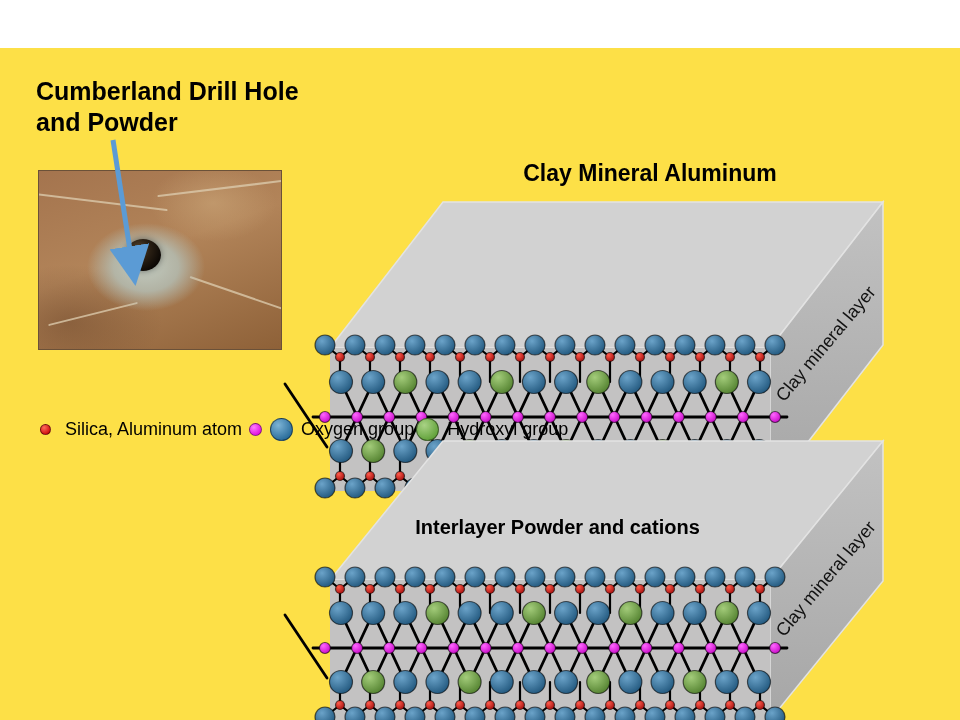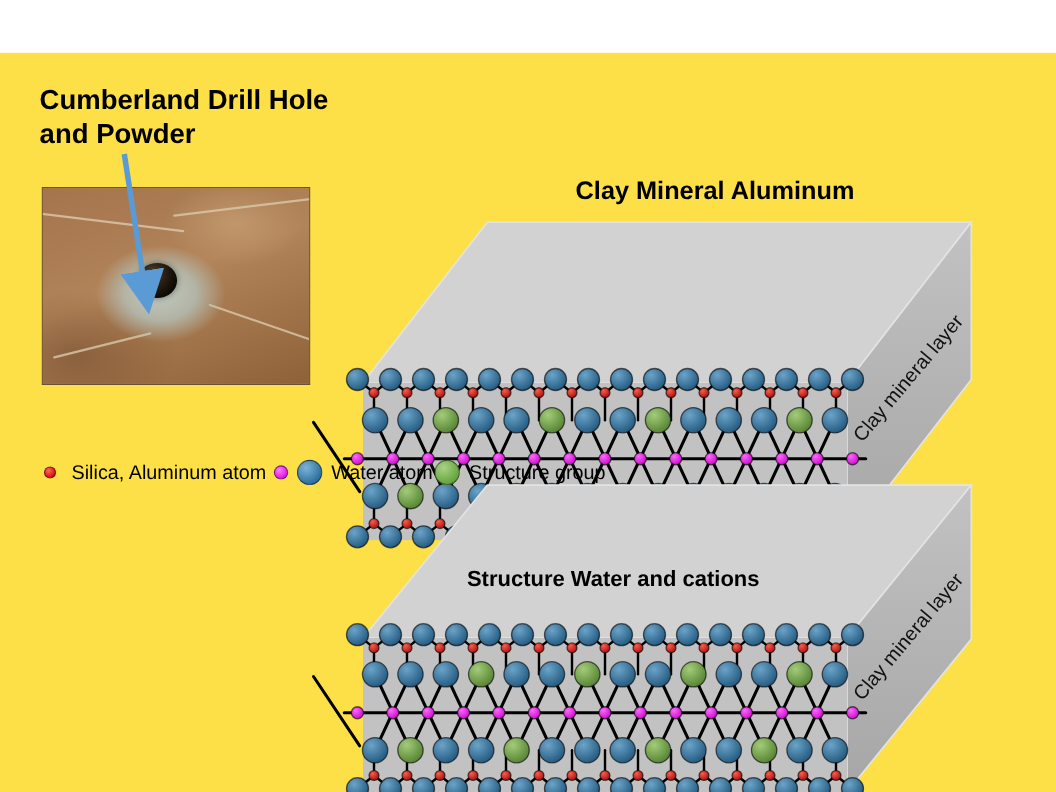--- a/index.html
+++ b/index.html
@@ -427,43 +427,43 @@
         <circle cx="678.6153846153845" cy="600" r="5.5" fill="url(#g-magnesium)" stroke="rgba(0,0,0,.6)" stroke-width="1.2"></circle>
         <circle cx="710.7692307692307" cy="600" r="5.5" fill="url(#g-magnesium)" stroke="rgba(0,0,0,.6)" stroke-width="1.2"></circle>
         <circle cx="742.9230769230769" cy="600" r="5.5" fill="url(#g-magnesium)" stroke="rgba(0,0,0,.6)" stroke-width="1.2"></circle>
         <circle cx="775.0769230769231" cy="600" r="5.5" fill="url(#g-magnesium)" stroke="rgba(0,0,0,.6)" stroke-width="1.2"></circle>
       </g>
       <line x1="113" y1="92" x2="134" y2="228" stroke="#5b9bd5" stroke-width="5" marker-end="url(#arrowhead)"></line>
     </svg>
 
   <div id="main-title" class="abs">Cumberland Drill Hole and Powder</div>
   <div id="structure-title" class="abs">Clay Mineral Aluminum</div>
-  <div id="interlayer-label" class="abs">Structure Water and cations</div>
+  <div id="interlayer-label" class="abs">Interlayer Powder and cations</div>
   <div id="layer1" class="abs layer-label">Clay mineral layer</div>
   <div id="layer2" class="abs layer-label">Clay mineral layer</div>
 
   <div id="legend" class="abs">
       <div class="legend-row">
         <span class="legend-icon">
           <span class="legend-dot small" style="background: radial-gradient(circle at 35% 30%, rgb(255, 106, 90) 0%, rgb(208, 16, 16) 75%);"></span>
         </span>
         <span class="legend-label">Silica, Aluminum atom</span>
       </div>
       <div class="legend-row">
         <span class="legend-icon">
           <span class="legend-dot medium" style="background: radial-gradient(circle at 35% 30%, rgb(255, 125, 255) 0%, rgb(224, 18, 224) 75%);"></span>
         </span>
       </div>
       <div class="legend-row">
         <span class="legend-icon">
           <span class="legend-dot large" style="background: radial-gradient(circle at 35% 30%, rgb(125, 180, 214) 0%, rgb(42, 109, 155) 75%);"></span>
         </span>
-        <span class="legend-label">Water atom</span>
+        <span class="legend-label">Oxygen group</span>
       </div>
       <div class="legend-row">
         <span class="legend-icon">
           <span class="legend-dot large" style="background: radial-gradient(circle at 35% 30%, rgb(169, 210, 133) 0%, rgb(99, 163, 60) 75%);"></span>
         </span>
-        <span class="legend-label">Structure group</span>
+        <span class="legend-label">Hydroxyl group</span>
       </div>
     </div>
 
 </div>
 
 </body></html>

